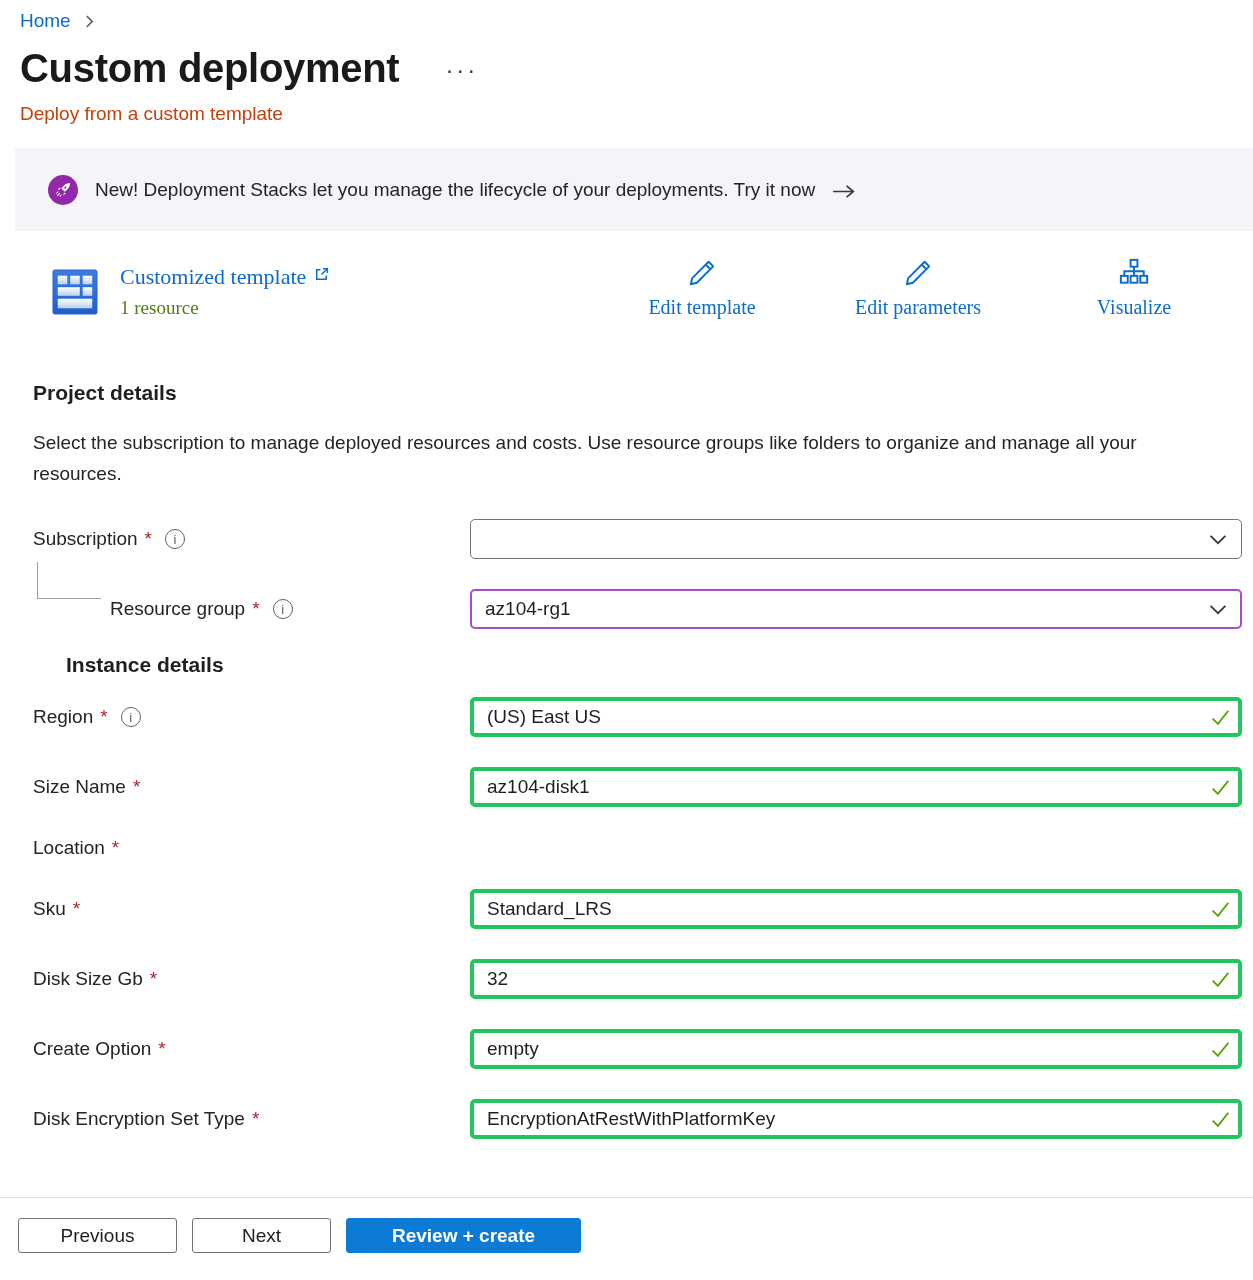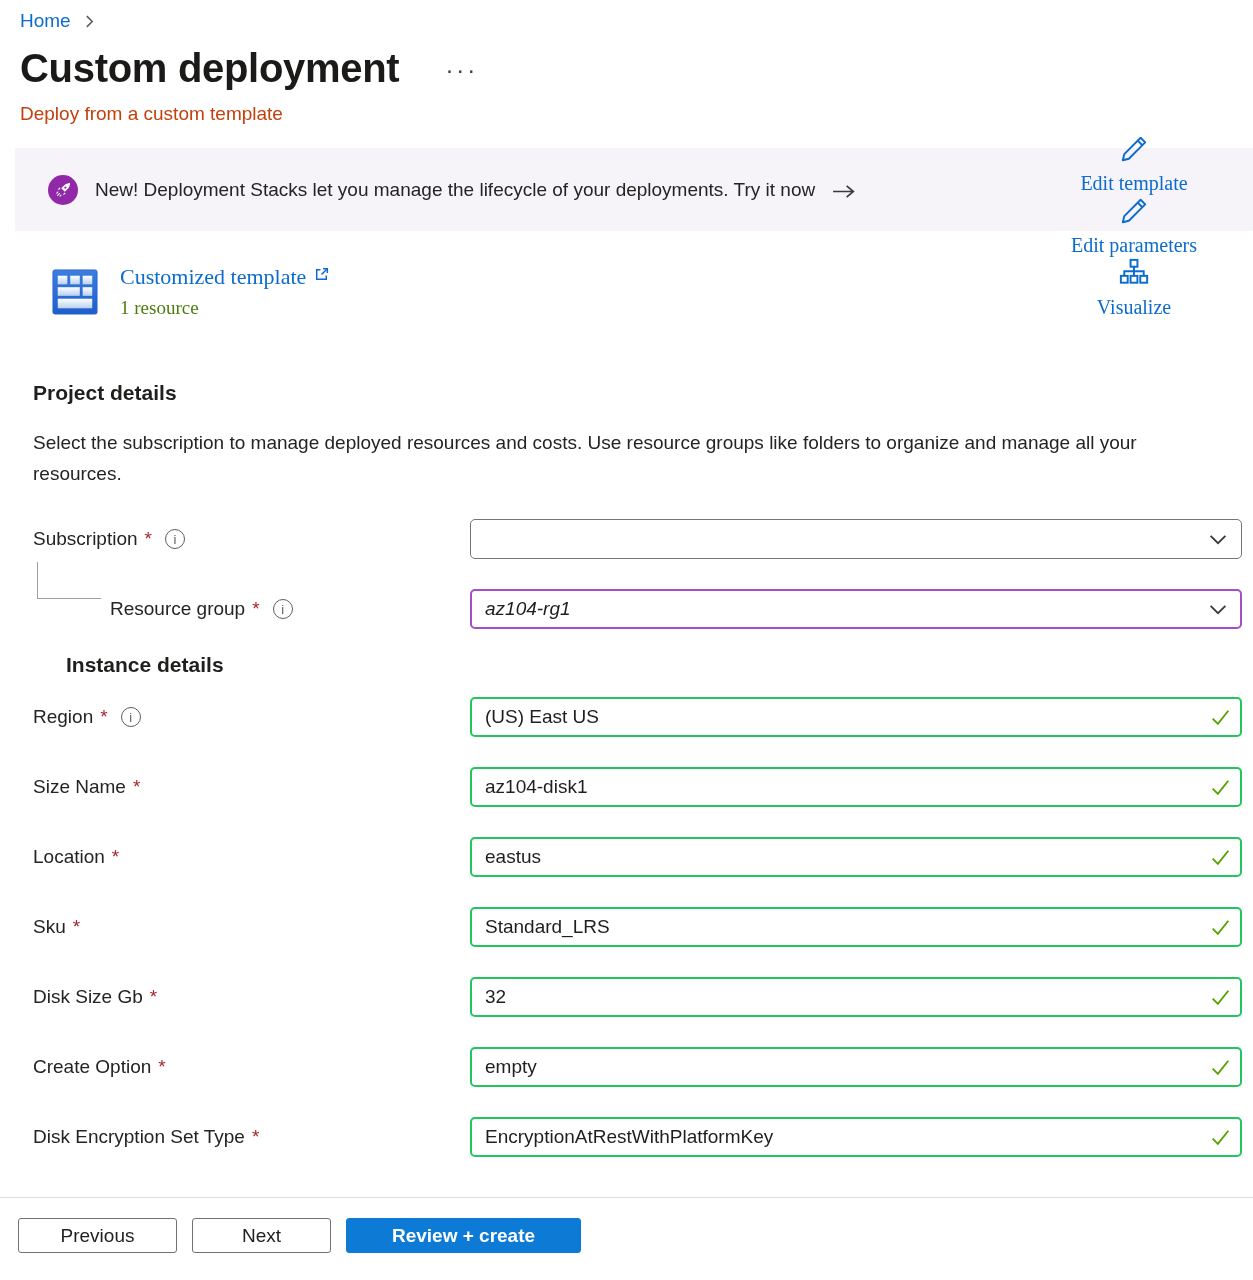--- a/index.html
+++ b/index.html
@@ -30,21 +30,21 @@
   .banner-text { margin-left:17px; font-size:19px; color:#252423; }
   .banner-arrow { margin-left:16px; display:inline-flex; margin-top:3px; }
 
   
   .tpl-row { display:flex; align-items:flex-end; margin:20px 11px 0 52px; height:68px;font-family:Liberation Serif, serif; }
   .tpl-icon { flex:none; margin-top:3px; }
   .tpl-info { margin-left:22px; }
   .tpl-link { font-size:22px; color:#0b6cce; display:inline-flex; align-items:flex-start; gap:7px; cursor:pointer; }
   .tpl-link svg { margin-top:2px; }
   .tpl-count { font-size:19px; color:#4d7c0f; margin-top:7px; }
-  .tpl-actions { display:flex; margin-left:auto; padding-top:4px;flex-direction:column; }
+  .tpl-actions { display:flex; margin-left:auto; padding-top:4px; }
   .tpl-action { width:216px; display:flex; flex-direction:column; align-items:center; cursor:pointer; }
   .tpl-action .lbl { color:#0b6cce; font-size:20px; margin-top:7px; }
 
   
   .section-heading { font-size:21px; font-weight:700; color:#201f1e; line-height:24px; }
   #project-heading { margin:62px 0 0 33px; }
   #instance-heading { margin:24px 0 0 33px; }
   .section-desc { margin:22px 33px 0 33px; max-width:1150px; font-size:19px; line-height:31px; color:#252423; }
 
   
@@ -56,25 +56,25 @@
   .req { color:#a4262c; margin-left:7px; font-size:19px; font-weight:400; }
   .info-badge { width:20px; height:20px; border:1px solid #605e5c; border-radius:50%;
                 display:inline-flex; align-items:center; justify-content:center;
                 margin-left:13px; color:#605e5c; font-size:13px; cursor:pointer; flex:none; }
   .info-badge::before { content:"i"; }
   .form-control { flex:1 1 auto; }
 
   .dropdown { height:40px; border:1px solid #777574; border-radius:5px; background:#fff;
               display:flex; align-items:center; padding:0 14px; cursor:pointer; }
   .dropdown.focus { border:2px solid #a84cc8; padding:0 13px; }
-  .dropdown .value { font-size:19px; color:#201f1e;font-style:italic; }
+  .dropdown .value { font-size:19px; color:#201f1e; }
   .dropdown .chev { margin-left:auto; display:inline-flex; }
 
   .textbox { position:relative; height:40px; }
-  .textbox input { width:100%; height:100%; border:2px solid #22c55e; border-radius:5px;
+  .textbox input { width:100%; height:100%; border:4px solid #22c55e; border-radius:5px;
                    padding:0 44px 0 13px; font-size:19px; color:#201f1e;
                    font-family:"Liberation Sans", sans-serif; background:#fff; }
   .textbox .check { position:absolute; right:10px; top:50%; transform:translateY(-50%); display:inline-flex; }
 
   .connector { position:absolute; left:4px; top:-27px; width:64px; height:37px;
                border-left:1.5px solid #a19f9d; border-bottom:1.5px solid #a19f9d; }
 
   .create-new-row { margin:9px 0 0 437px; font-size:19px; }
 
   
@@ -259,30 +259,20 @@
         </span>
       </div>
     </div>
   </div>
 
   <div class="form-row">
     <div class="form-label">
       <span>Location</span>
       <span class="req">*</span>
     </div>
-    <div class="form-control">
-      <div class="textbox">
-        <input value="eastus" style="">
-        <span class="check">
-          <svg width="23" height="19" viewBox="0 0 22 18" fill="none" stroke="#57a300" stroke-width="1.8">
-              <path d="M3.5 10.5l5 5L18.5 3"></path>
-            </svg>
-        </span>
-      </div>
-    </div>
   </div>
 
   <div class="form-row">
     <div class="form-label">
       <span>Sku</span>
       <span class="req">*</span>
     </div>
     <div class="form-control">
       <div class="textbox">
         <input value="Standard_LRS" style="">

